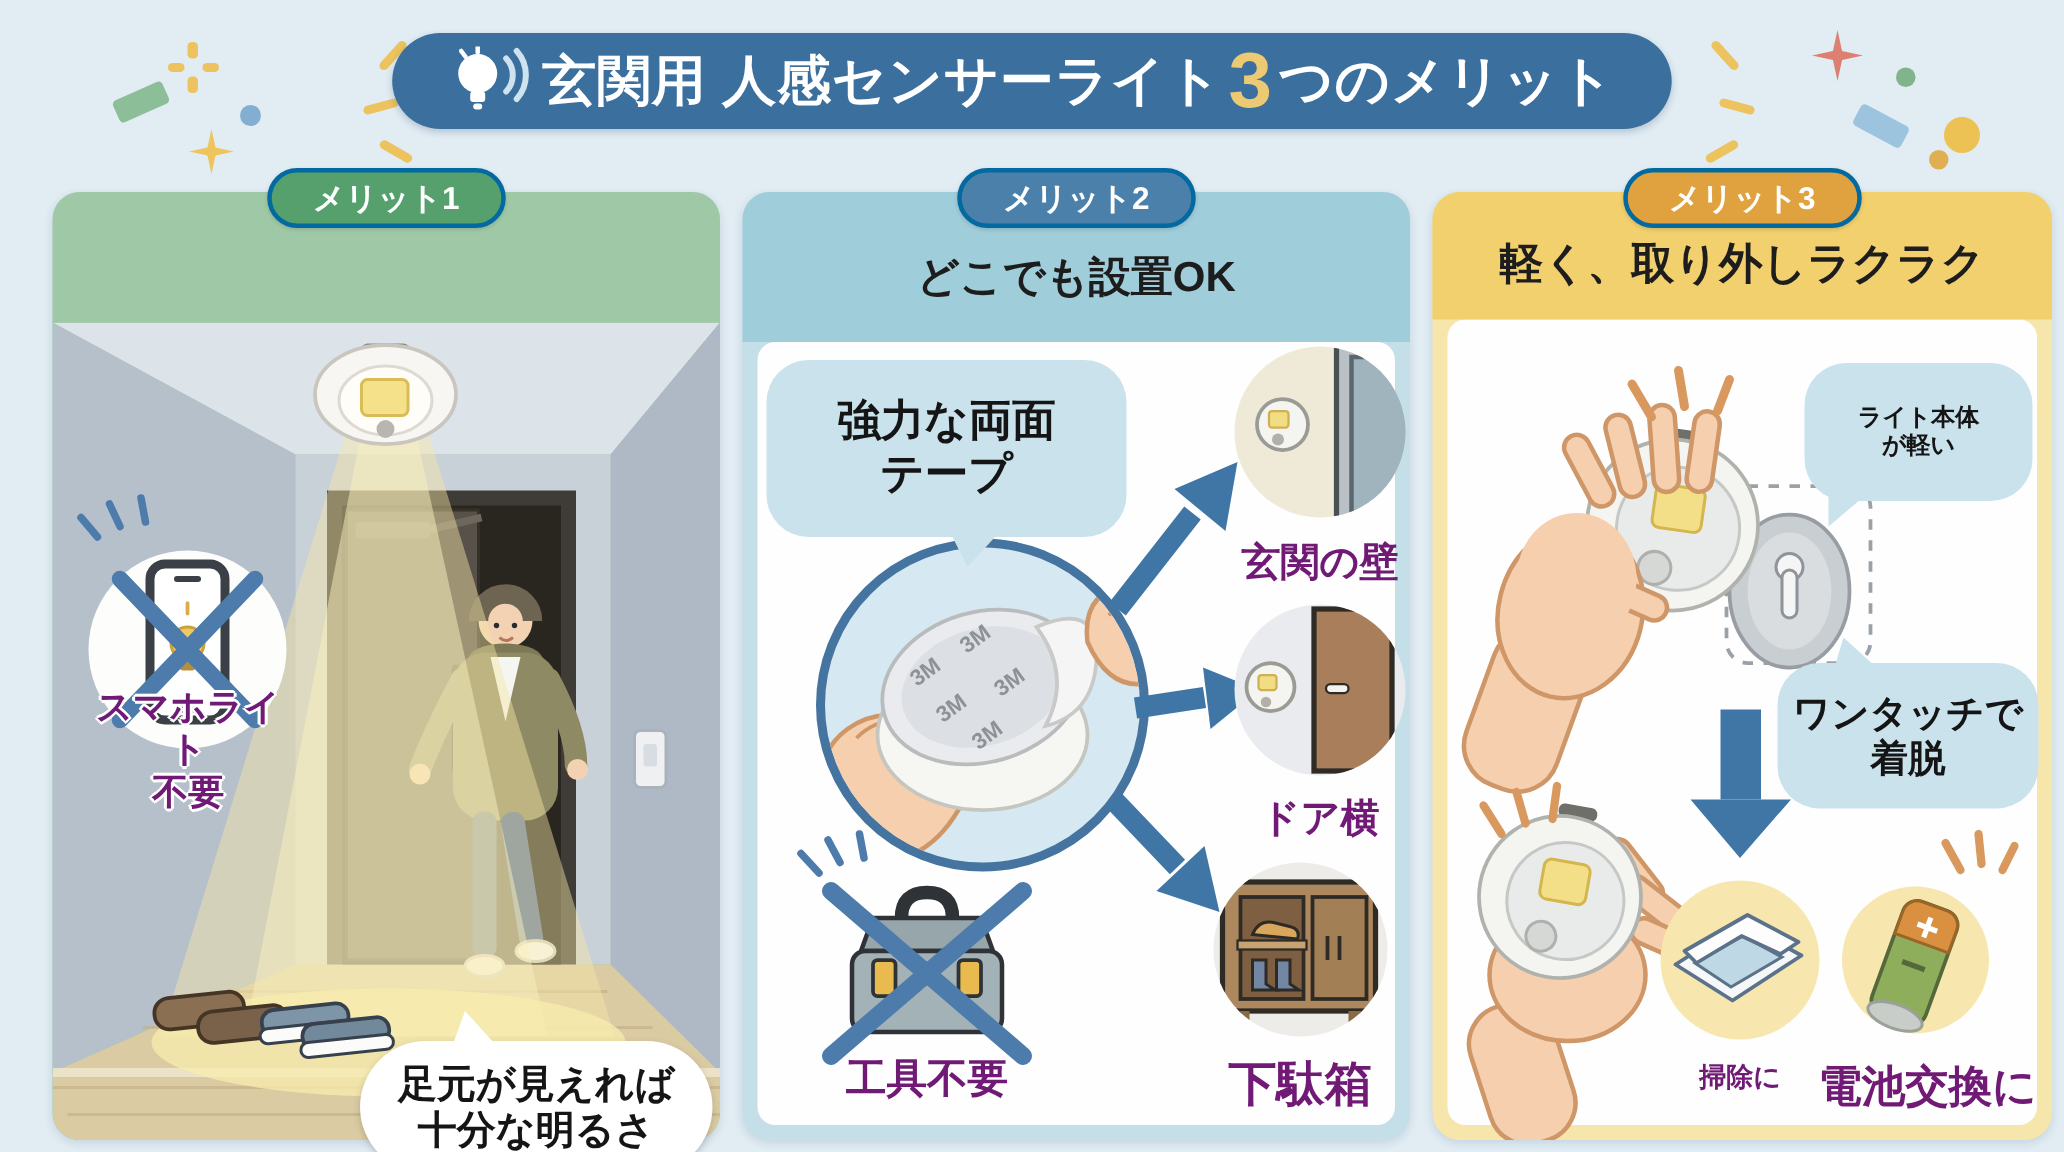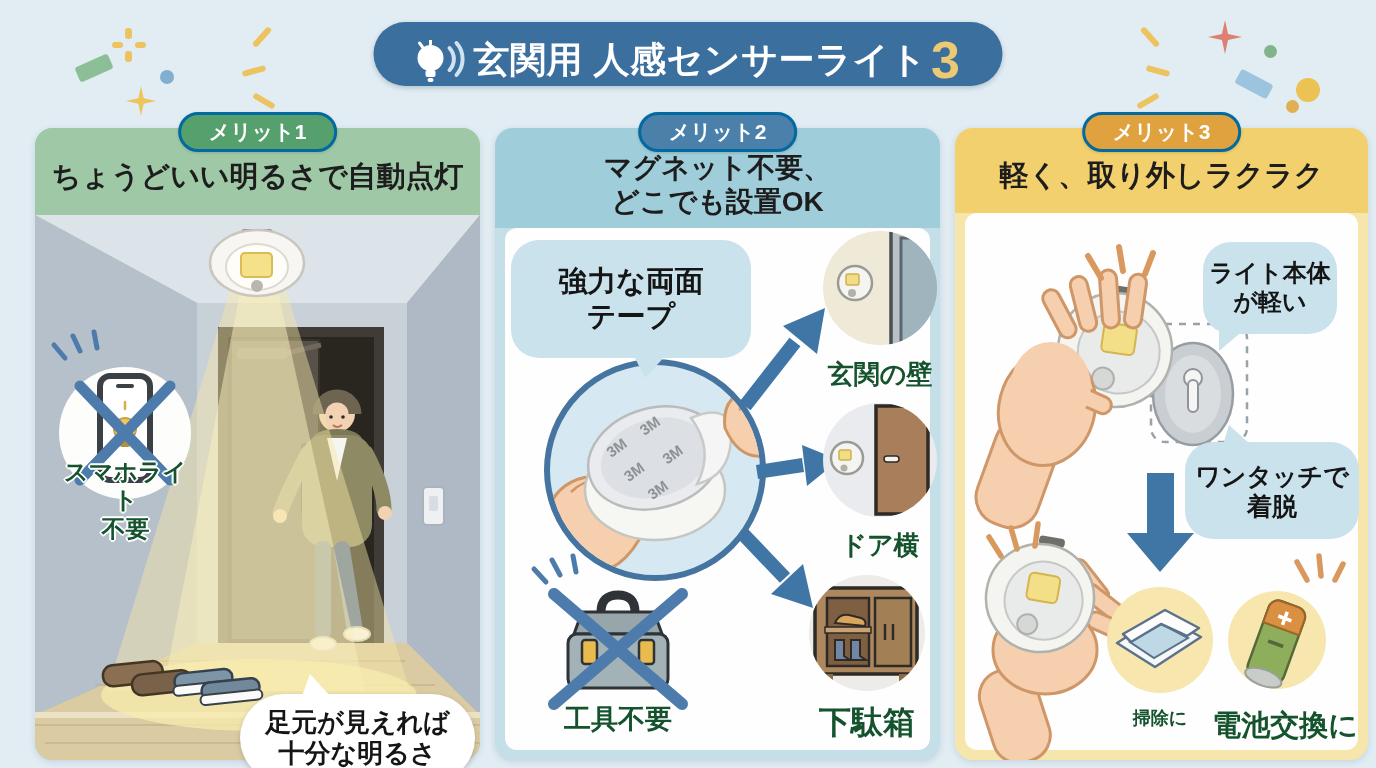--- a/index.html
+++ b/index.html
@@ -3,21 +3,21 @@
 <meta charset="utf-8">
 <style>
   html,body{margin:0;padding:0;background:#cfdde8}
   .canvas{position:relative;width:1376px;height:768px;overflow:hidden;
     background:var(--background,#e1ecf3);
     font-family:"Liberation Sans","DejaVu Sans",sans-serif;color:#1b1b1b}
 
   
   .title-pill{position:absolute;top:22px;left:50%;transform:translateX(-50%);
     height:64px;background:var(--header-bg,#3a6f9e);border-radius:36px;
-    display:flex;align-items:flex-end;gap:4px;padding:0 38px;
+    display:flex;align-items:center;gap:4px;padding:0 38px;
     box-shadow:0 2px 5px rgba(40,70,100,.25);z-index:10;white-space:nowrap}
   .title-text{color:#fff;font-size:36px;font-weight:bold;display:flex;align-items:center;letter-spacing:.5px}
   .title-num{color:var(--header-number,#ecc973);font-size:52px;font-weight:bold;margin:0 4px;line-height:1}
 
   
   .deco{position:absolute;z-index:3}
   .dot{border-radius:50%}
   .star4{clip-path:polygon(50% 0%,59% 41%,100% 50%,59% 59%,50% 100%,41% 59%,0% 50%,41% 41%)}
   .ribbon{border-radius:3px}
   .ray{position:absolute;width:24px;height:6px;border-radius:3px;background:#ecc35e}
@@ -39,21 +39,21 @@
   .badge1{background:var(--merit1-badge,#55a06d)}
   .badge2{background:var(--merit2-badge,#4a80a9)}
   .badge3{background:var(--merit3-badge,#dfa23e)}
   .content{position:absolute;left:10px;right:10px;bottom:10px;background:#fefefe;border-radius:12px;z-index:1}
   .col2 .content{top:100px}
   .col3 .content{top:85px}
   .illus{position:absolute;left:0;right:0;bottom:0;top:87px;overflow:hidden;border-radius:0 0 18px 18px;z-index:1}
   .art{position:absolute;inset:0;z-index:2}
 
   
-  .overlay-label{position:absolute;text-align:center;font-weight:bold;color:#14532d;line-height:1.18;z-index:4}
+  .overlay-label{position:absolute;text-align:center;font-weight:bold;color:#701a75;line-height:1.18;z-index:4}
   .outlined{text-shadow:-2px 0 #fff,2px 0 #fff,0 -2px #fff,0 2px #fff,-1px -1px #fff,1px 1px #fff,1px -1px #fff,-1px 1px #fff}
   .bubble{position:absolute;background:var(--bubble-blue,#c9e2ec);border-radius:28px;
     display:flex;flex-direction:column;align-items:center;justify-content:center;
     font-weight:bold;color:#151515;text-align:center;z-index:4;line-height:1.2}
   .bubble span{display:block}
   .white-bubble{background:#fff;box-shadow:0 2px 5px rgba(60,70,50,.25)}
   .b-foot::after{content:"";position:absolute;top:-20px;left:62px;width:0;height:0;
     border-left:8px solid transparent;border-right:20px solid transparent;border-bottom:22px solid #fff}
   .b-tape::after{content:"";position:absolute;bottom:-20px;left:122px;width:0;height:0;
     border-left:12px solid transparent;border-right:22px solid transparent;border-top:24px solid var(--bubble-blue,#c9e2ec)}
@@ -101,28 +101,26 @@
         <rect x="16" y="38" width="6" height="4" rx="2" fill="#ffffff"></rect>
         <path d="M38,8 a16,16 0 0 1 0,22" fill="none" stroke="#cfe2f0" stroke-width="4" stroke-linecap="round"></path>
         <path d="M45,3 a24,24 0 0 1 0,32" fill="none" stroke="#cfe2f0" stroke-width="4" stroke-linecap="round"></path>
         <line x1="8" y1="3" x2="11" y2="7" stroke="#ffffff" stroke-width="3" stroke-linecap="round"></line>
         <line x1="19" y1="0" x2="19" y2="4" stroke="#ffffff" stroke-width="3" stroke-linecap="round"></line>
       </svg>
     </span>
     <span class="title-text">
       <span>玄関用 人感センサーライト</span>
       <span class="title-num">3</span>
+      <span>つのメリット</span>
     </span>
   </div>
 
   <section class="col col1">
     <div class="badge badge1">メリット1</div>
-    <div class="col-head">
-      <span>ちょうどいい明るさで自動点灯</span>
-    </div>
     <div class="illus">
       <svg width="445" height="545" viewBox="0 0 445 545">
         <polygon points="0,0 445,0 372,88 162,88" fill="#dde4e9"></polygon>
         <polygon points="0,0 162,88 162,428 0,500" fill="#b6c0ca"></polygon>
         <polygon points="445,0 372,88 372,428 445,500" fill="#aeb9c5"></polygon>
         <rect x="162" y="88" width="210" height="340" fill="#c8d0d8"></rect>
         <polygon points="162,428 372,428 445,500 445,545 0,545 0,500" fill="#dbcba3"></polygon>
         <g stroke="#c3ae85" stroke-width="2" opacity="0.6">
           <line x1="120" y1="446" x2="370" y2="446"></line>
           <line x1="60" y1="470" x2="400" y2="470"></line>
@@ -212,21 +210,20 @@
     </div>
     <div class="bubble white-bubble b-foot" style="left:205px;top:566px;width:235px;height:88px;border-radius:44px;font-size:26px">
       <span>足元が見えれば</span>
       <span>十分な明るさ</span>
     </div>
   </section>
 
   <section class="col col2">
     <div class="badge badge2">メリット2</div>
     <div class="col-head">
-      <span>マグネット不要、</span>
       <span>どこでも設置OK</span>
     </div>
     <div class="content"></div>
     <svg class="art" width="445" height="632" viewBox="0 0 445 632">
       <defs>
         <clipPath id="bigc">
             <circle cx="160" cy="342" r="105"></circle>
           </clipPath>
         <clipPath id="c1">
             <circle cx="385" cy="160" r="57"></circle>
@@ -413,21 +410,21 @@
           <line x1="314" y1="516" x2="330" y2="516" stroke="#55683a" stroke-width="3.5"></line>
           <ellipse cx="322" cy="552" rx="19" ry="8" fill="#c9cdc9" stroke="#9aa09a" stroke-width="2"></ellipse>
         </g>
       </g>
       <g stroke="#d9995e" stroke-width="5.5" stroke-linecap="round">
         <line x1="352" y1="452" x2="342" y2="434"></line>
         <line x1="366" y1="448" x2="364" y2="428"></line>
         <line x1="380" y1="452" x2="388" y2="436"></line>
       </g>
     </svg>
-    <div class="bubble b-lightweight" style="left:248px;top:114px;width:134px;height:92px;font-size:24px">
+    <div class="bubble b-lightweight" style="left:248px;top:114px;width:152px;height:92px;font-size:16px">
       <span>ライト本体</span>
       <span>が軽い</span>
     </div>
     <div class="bubble b-onetouch" style="left:230px;top:314px;width:174px;height:97px;font-size:25px">
       <span>ワンタッチで</span>
       <span>着脱</span>
     </div>
     <div class="overlay-label" style="left:145px;top:580px;width:120px;font-size:18px">掃除に</div>
     <div class="overlay-label" style="left:255px;top:580px;width:150px;font-size:29px">電池交換に</div>
   </section>

